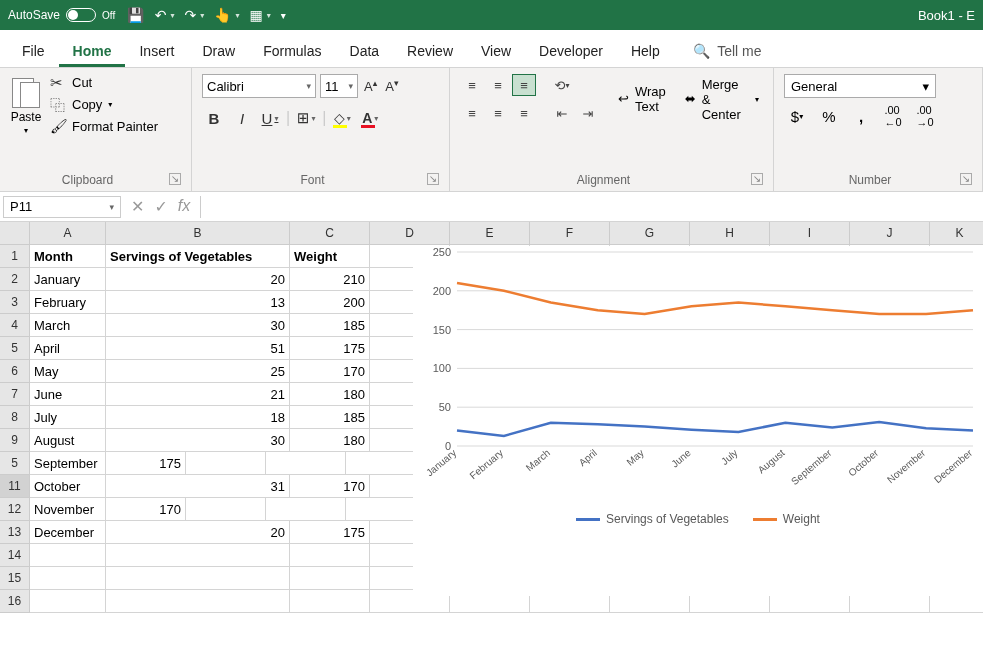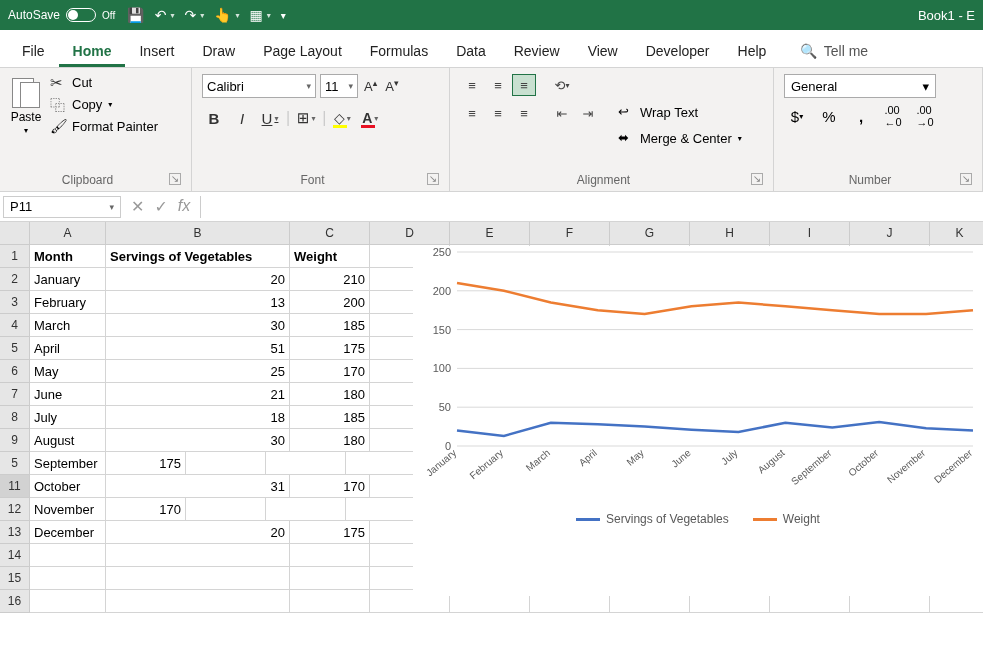--- a/index.html
+++ b/index.html
@@ -58,21 +58,21 @@
 .color-btn { position:relative; }
 .color-btn::before { content:"A"; font-size:14px; font-weight:bold; }
 .color-btn::after { content:""; position:absolute; bottom:2px; left:3px; width:14px; height:3px; background:#e81123; }
 
 
 .align-body { display:flex; gap:14px; }
 .align-col { display:flex; flex-direction:column; gap:6px; }
 .align-row { display:flex; gap:2px; }
 .abtn { width:24px; height:22px; display:flex; align-items:center; justify-content:center; cursor:pointer; font-size:13px; color:#444; }
 .abtn.sel { background:#c8e0d0; border:1px solid #217346; }
-.align-col2 { display:flex; flex-direction:column; gap:6px; font-size:13px;margin-top:28px; }
+.align-col2 { display:flex; flex-direction:row; gap:6px; font-size:13px; }
 .wrap-merge { display:flex; align-items:center; gap:6px; cursor:pointer; padding:2px 4px; }
 .wrap-icon::before { content:"↩"; }
 .merge-icon::before { content:"⬌"; }
 
 
 .num-body { display:flex; flex-direction:column; gap:6px; }
 .num-combo { background:#fff; border:1px solid #aaa; width:152px; height:24px; display:flex; align-items:center; padding:0 6px; font-size:13px; }
 .num-row { display:flex; gap:6px; }
 .nbtn { width:26px; height:24px; display:flex; align-items:center; justify-content:center; font-size:15px; cursor:pointer; }
 
@@ -128,21 +128,20 @@
     <span class="icon" style="font-size:10px;">▾</span>
   </div>
   <div class="titlebar-title">Book1 - E</div>
 </div>
 
 <div class="tabs">
   <div class="tab file">File</div>
   <div class="tab active">Home</div>
   <div class="tab">Insert</div>
   <div class="tab">Draw</div>
-  <div class="tab">Page Layout</div>
   <div class="tab">Formulas</div>
   <div class="tab">Data</div>
   <div class="tab">Review</div>
   <div class="tab">View</div>
   <div class="tab">Developer</div>
   <div class="tab">Help</div>
   <div class="tellme">
     <span>🔍</span>
     <span>Tell me</span>
   </div>

